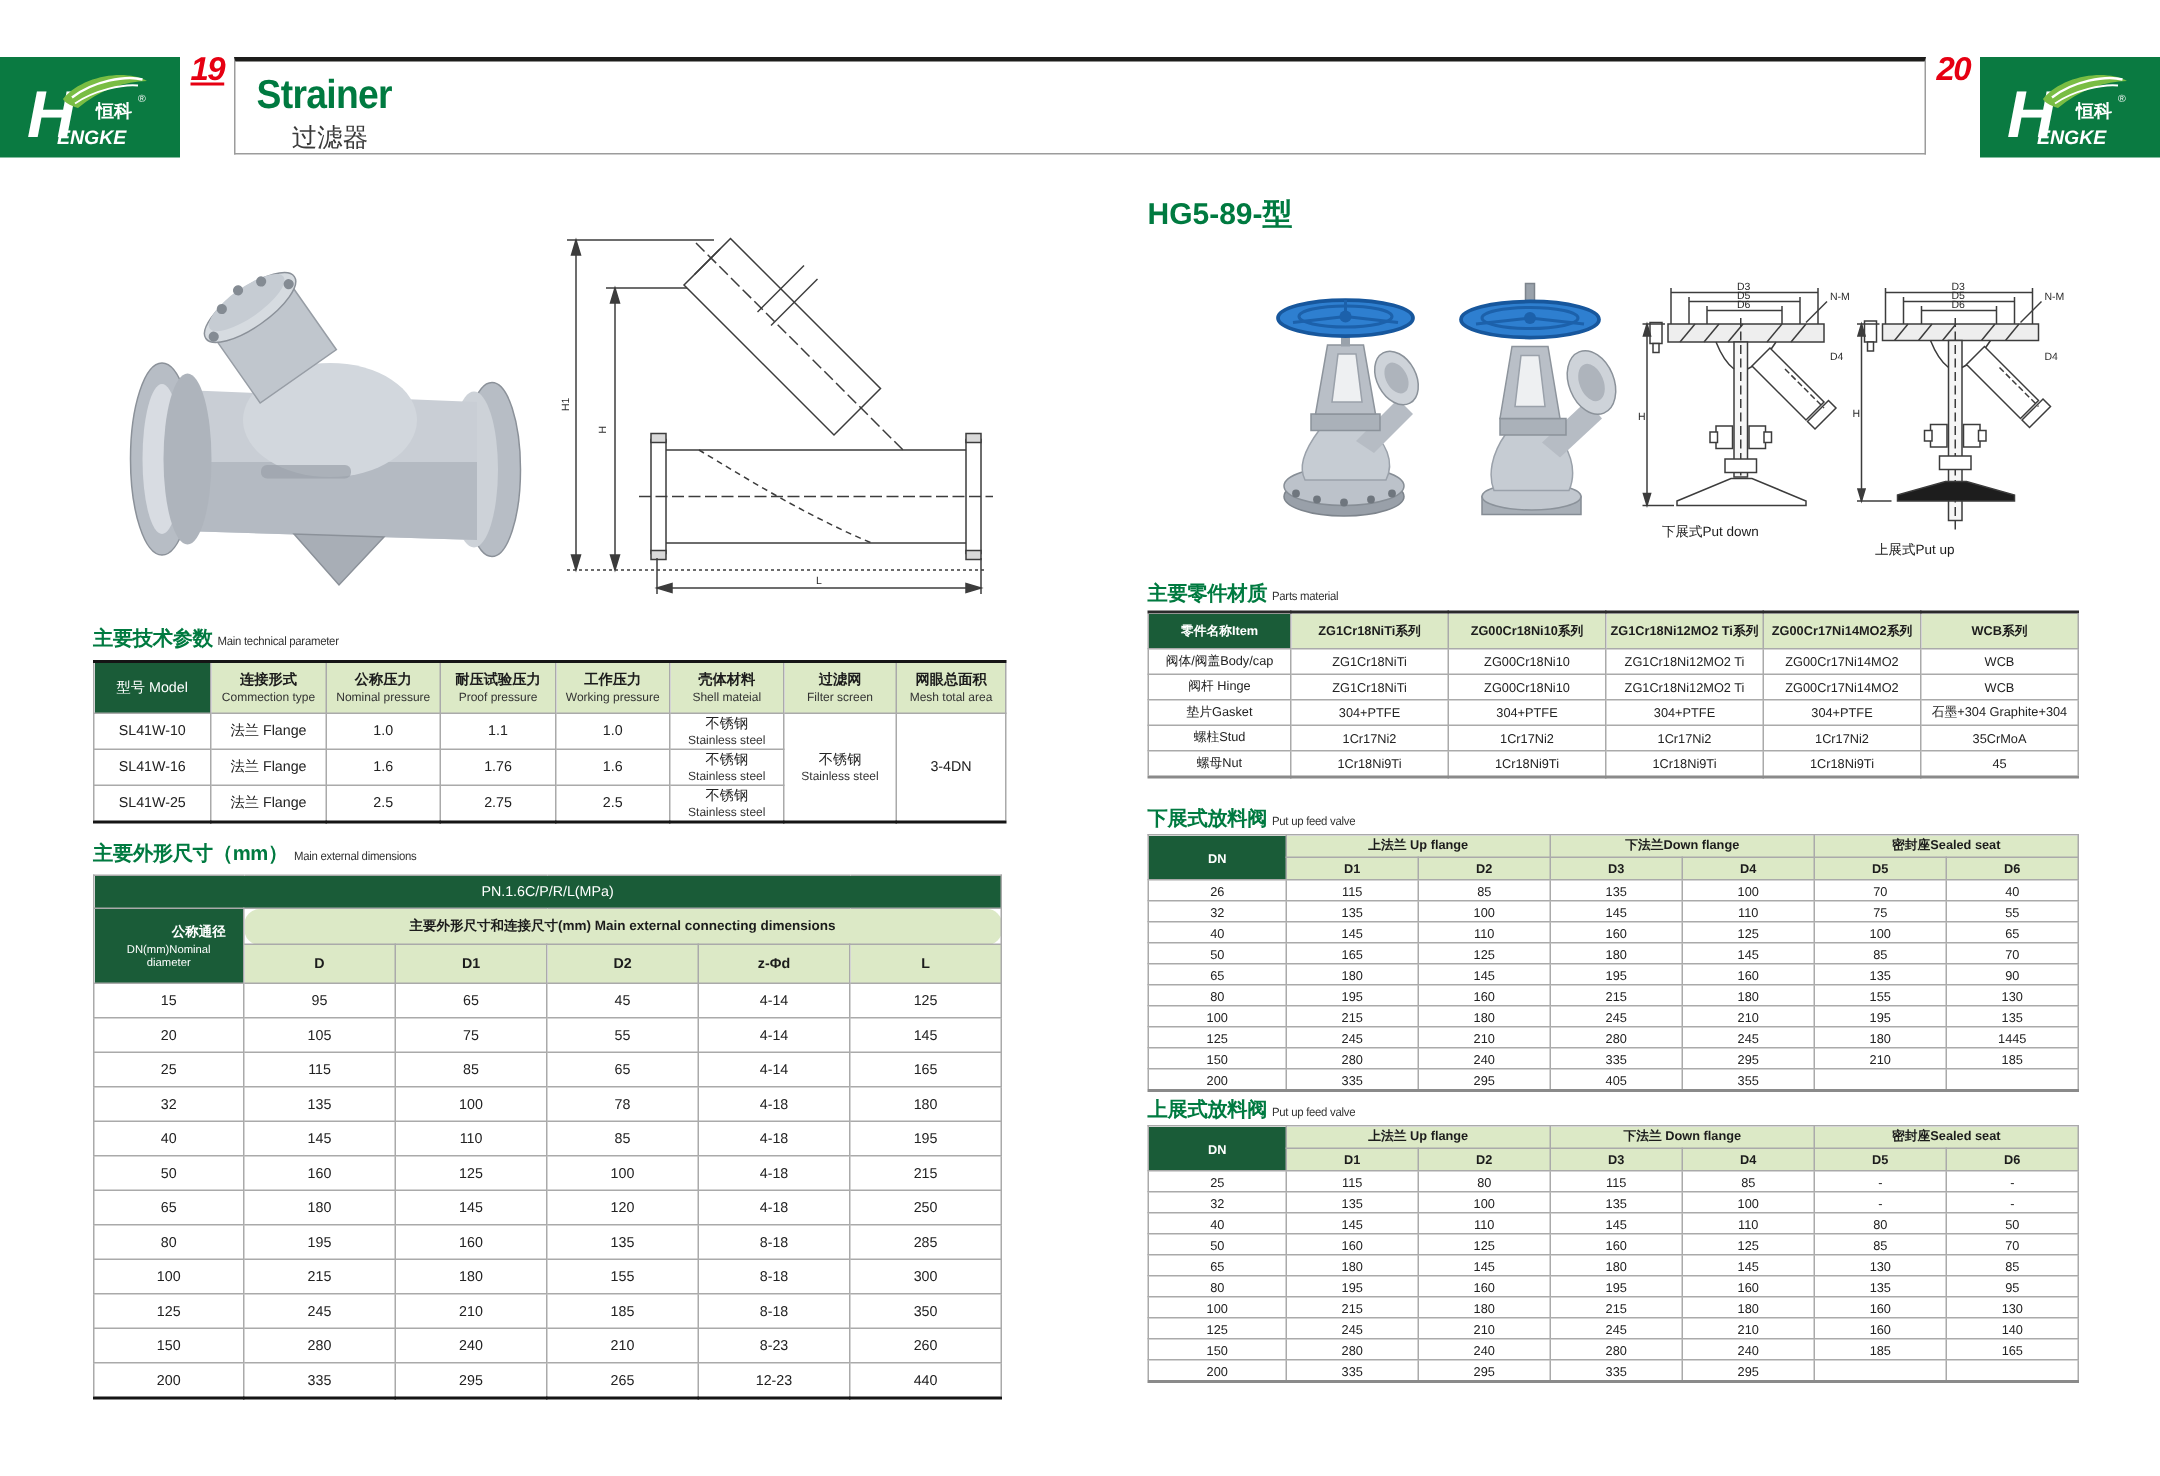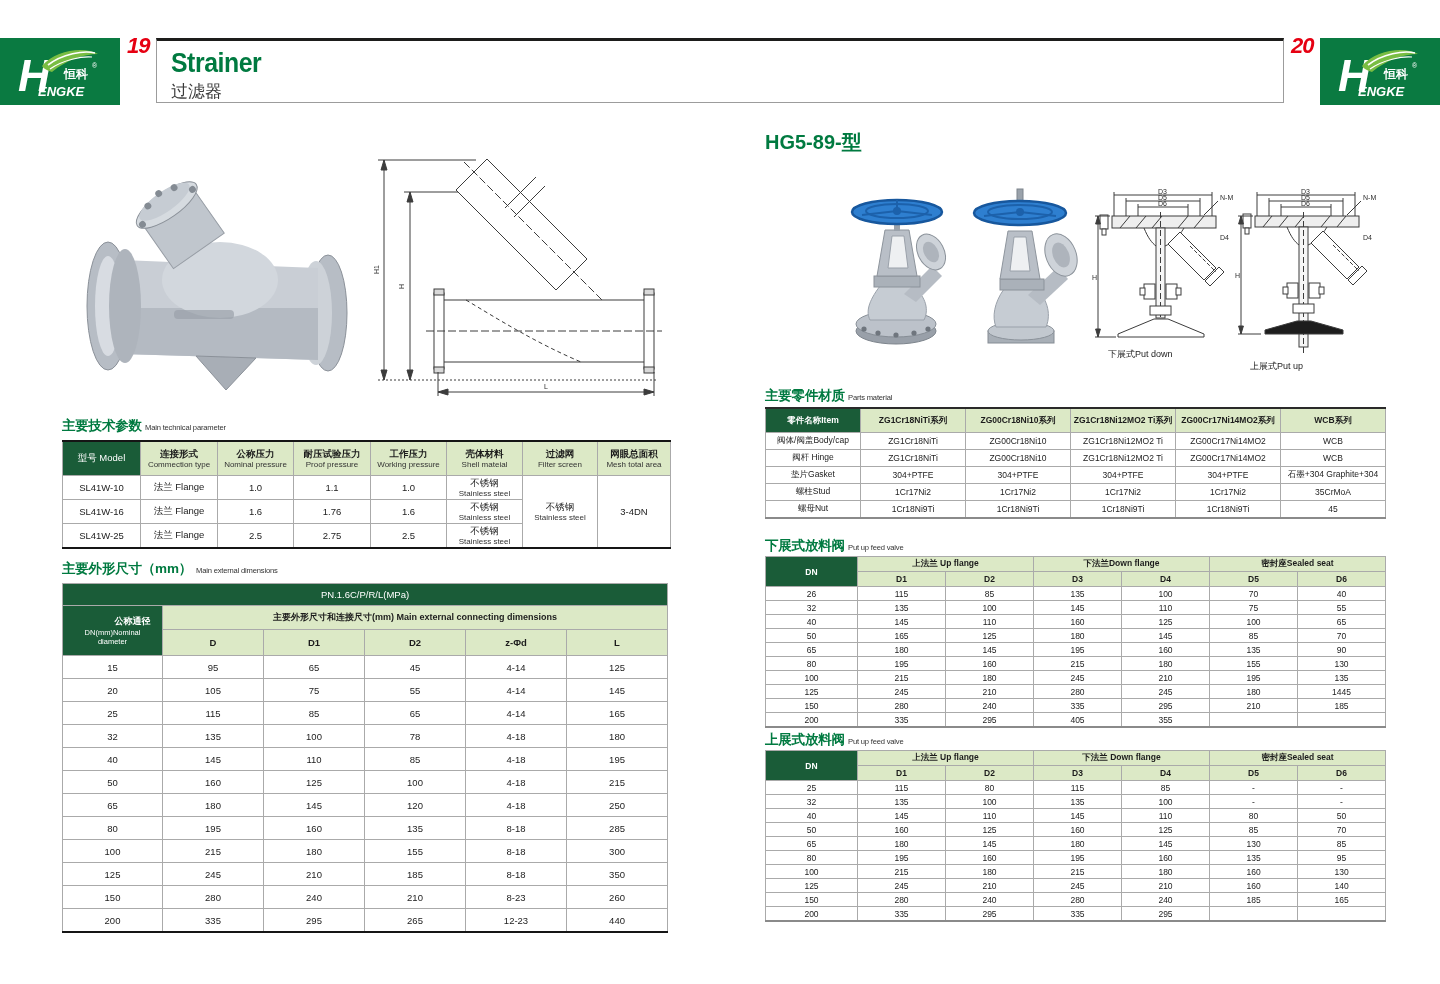--- a/index.html
+++ b/index.html
@@ -7,21 +7,21 @@
   .page{position:relative;width:1440px;height:984px;background:#fff;overflow:hidden;}
   .abs{position:absolute;}
 
   
   .logo-box{position:absolute;top:38px;width:120px;height:67px;background:#0a7a41;}
   .pagenum{position:absolute;top:33px;font-size:22px;font-weight:bold;color:#e60012;font-style:italic;letter-spacing:-1px;}
   .title-box{position:absolute;left:156px;top:38px;width:1128px;height:65px;background:#fff;
              border:1px solid #9c9c9c;border-top:3px solid #1d1d1b;box-sizing:border-box;}
   .title-en{font-size:27px;font-weight:bold;color:#007a40;letter-spacing:-0.5px;
             display:inline-block;transform:scaleX(.92);transform-origin:left;line-height:1;}
-  .title-zh{font-size:17px;color:#3a3a3a;margin-top:3px;}
+  .title-zh{font-size:17px;color:#3a3a3a;margin-top:3px;text-align:center;}
   .tgroup{position:absolute;top:9px;}
 
   
   .sec-title{position:absolute;font-weight:bold;color:#007a40;font-size:13.5px;letter-spacing:-0.2px;white-space:nowrap;}
   .sec-title .en{display:inline-block;transform:scaleX(.95);transform-origin:left;}
 
   
   table{border-collapse:collapse;table-layout:fixed;position:absolute;background:#fff;}
   th,td{border:1px solid #aaa;text-align:center;vertical-align:middle;padding:0 1px;overflow:hidden;}
   .dk{background:#1a5c38;color:#fff;font-weight:normal;}
@@ -72,21 +72,21 @@
       <text x="18" y="53" font-size="44" font-weight="bold" font-style="italic" fill="#ffffff">H</text>
       <path d="M42,28 C55,12 84,8 98,16 C84,16 66,22 52,34 C46,32 43,30 42,28 Z" fill="#79bd43"></path>
       <path d="M48,27 C62,16 84,12 95,15" stroke="#ffffff" stroke-width="1.6" fill="none"></path>
       <path d="M50,31 C63,22 82,18 92,19" stroke="#ffffff" stroke-width="1.2" fill="none"></path>
       <text x="64" y="40" font-size="12" font-weight="bold" fill="#ffffff">恒科</text>
       <text x="92" y="30" font-size="7" fill="#ffffff">®</text>
       <text x="38" y="58" font-size="13" font-weight="bold" font-style="italic" fill="#ffffff">ENGKE</text>
     </svg>
   </div>
 
-  <div class="pagenum" style="left:127px;">19</div>
+  <div class="pagenum" style="left:127px;text-decoration:underline;">19</div>
 
   <div class="title-box">
     <div class="tgroup" style="left:14px;">
       <div class="title-en">Strainer</div>
       <div class="title-zh">过滤器</div>
     </div>
   </div>
 
   <div class="pagenum" style="left:1291px;">20</div>
 
@@ -273,21 +273,21 @@
     <tbody>
         <tr class="pnrow">
       <th class="dk" colspan="6">PN.1.6C/P/R/L(MPa)</th>
     </tr>
     <tr class="grow">
       <th class="dk" rowspan="2">
         <div style="font-size:9px;font-weight:bold;padding-left:40px;">公称通径</div>
         <div class="pre" style="font-size:7.5px;">DN(mm)Nominal
 diameter</div>
       </th>
-      <th class="lt" colspan="5" style="font-size:9px;">主要外形尺寸和连接尺寸(mm) Main external connecting dimensions</th>
+      <th class="lt" colspan="5" style="font-size:9px;border-radius:10px;">主要外形尺寸和连接尺寸(mm) Main external connecting dimensions</th>
     </tr>
     <tr class="crow">
       <th class="lt">D</th>
       <th class="lt">D1</th>
       <th class="lt">D2</th>
       <th class="lt">z-Φd</th>
       <th class="lt">L</th>
     </tr>
     </tbody>
       <tbody>

